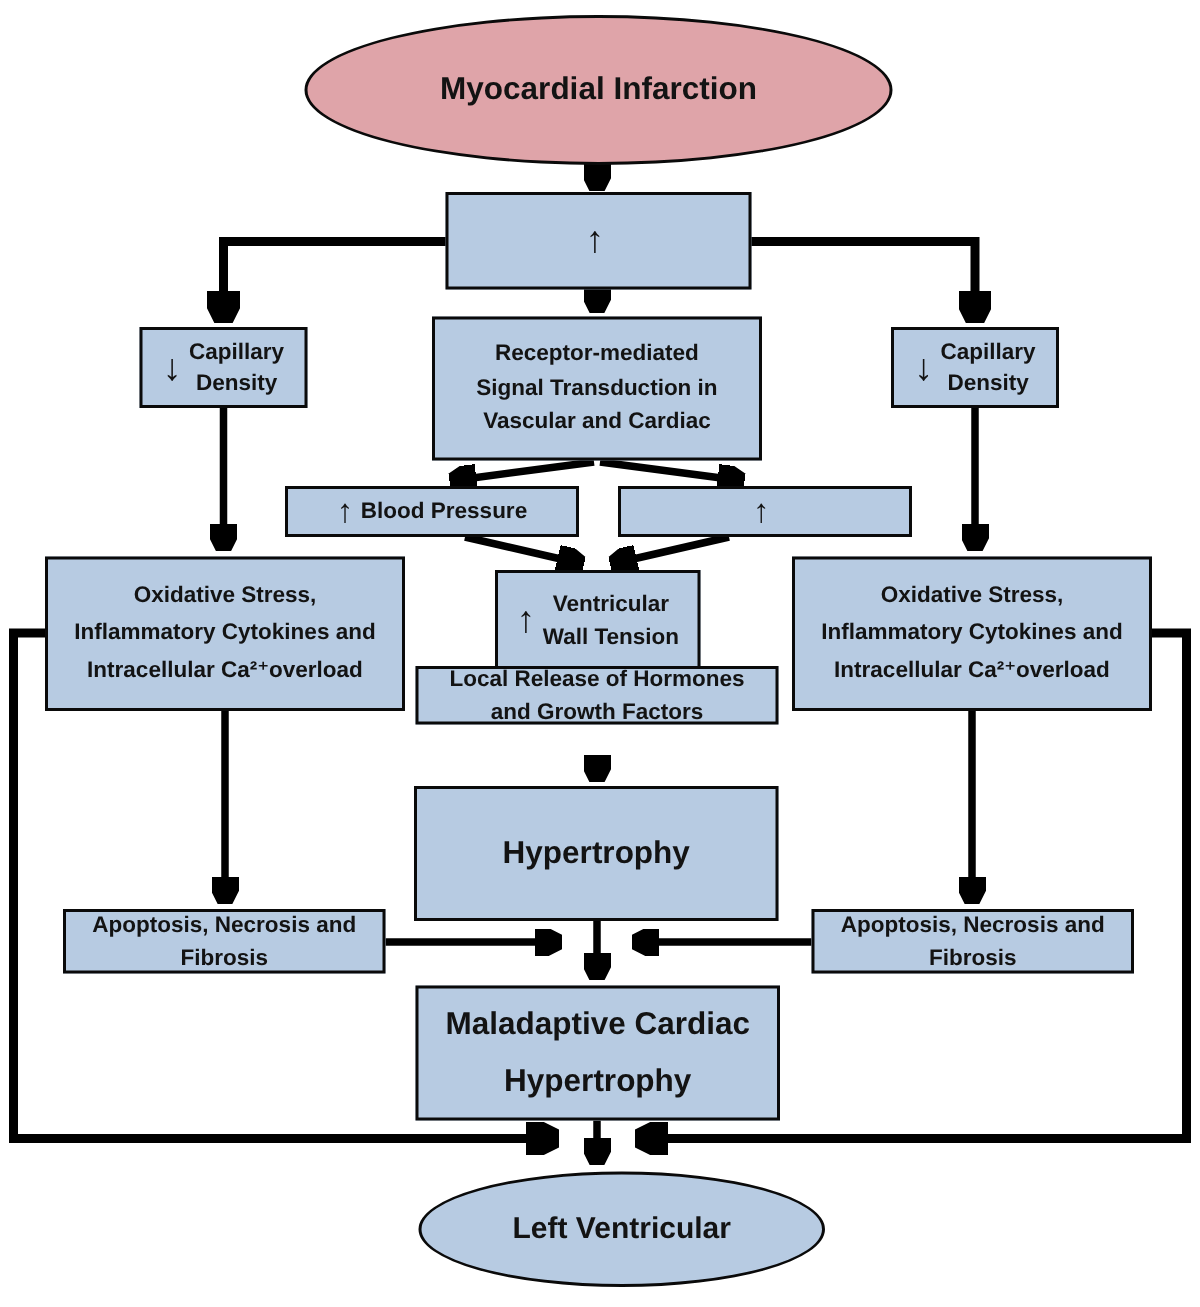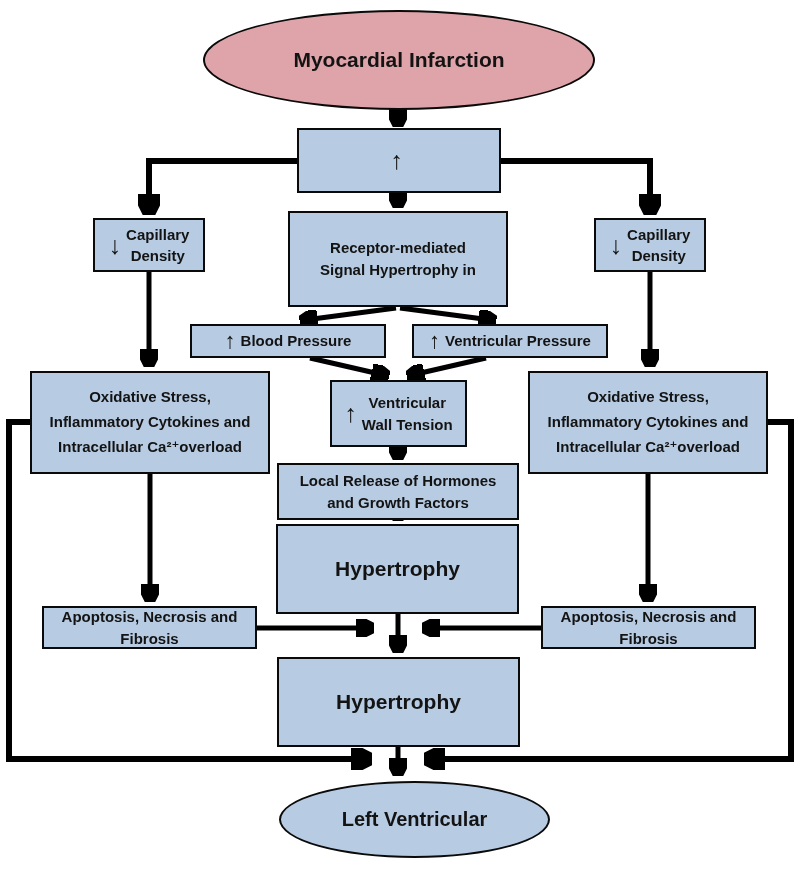--- a/index.html
+++ b/index.html
@@ -81,36 +81,34 @@
     <span class="arrow">↓</span>
     <div class="lines">
       <div>Capillary</div>
       <div>Density</div>
     </div>
   </div>
 
   <div class="node receptor" style="left:288px;top:211px;width:220px;height:96px;">
     <div class="lines">
       <div>Receptor-mediated</div>
-      <div>Signal Hypertrophy in</div>
+      <div>Signal Transduction in</div>
+      <div>Vascular and Cardiac</div>
     </div>
   </div>
 
   <div class="node" style="left:190px;top:324px;width:196px;height:34px;">
     <span class="arrow" style="font-size:22px;">↑</span>
     <div class="lines">
       <div>Blood Pressure</div>
     </div>
   </div>
 
   <div class="node" style="left:412px;top:324px;width:196px;height:34px;">
     <span class="arrow" style="font-size:22px;">↑</span>
-    <div class="lines">
-      <div>Ventricular Pressure</div>
-    </div>
   </div>
 
   <div class="node oxi" style="left:30px;top:371px;width:240px;height:103px;">
     <div class="lines">
       <div>Oxidative Stress,</div>
       <div>Inflammatory Cytokines and</div>
       <div>Intracellular Ca²⁺overload</div>
     </div>
   </div>
 
@@ -123,21 +121,21 @@
   </div>
 
   <div class="node" style="left:330px;top:380px;width:137px;height:67px;">
     <span class="arrow">↑</span>
     <div class="lines">
       <div>Ventricular</div>
       <div>Wall Tension</div>
     </div>
   </div>
 
-  <div class="node" style="left:277px;top:463px;width:242px;height:57px;">
+  <div class="node" style="left:277px;top:444px;width:242px;height:39px;">
     <div class="lines">
       <div>Local Release of Hormones</div>
       <div>and Growth Factors</div>
     </div>
   </div>
 
   <div class="node big" style="left:276px;top:524px;width:243px;height:90px;">
     <div class="lines">
       <div>Hypertrophy</div>
     </div>
@@ -152,20 +150,21 @@
 
   <div class="node" style="left:541px;top:606px;width:215px;height:43px;">
     <div class="lines">
       <div>Apoptosis, Necrosis and</div>
       <div>Fibrosis</div>
     </div>
   </div>
 
   <div class="node big" style="left:277px;top:657px;width:243px;height:90px;">
     <div class="lines">
+      <div>Maladaptive Cardiac</div>
       <div>Hypertrophy</div>
     </div>
   </div>
 
   <div class="node ellipse end" style="left:279px;top:781px;width:271px;height:77px;">
     <div class="lines">
       <div>Left Ventricular</div>
     </div>
   </div>
 

